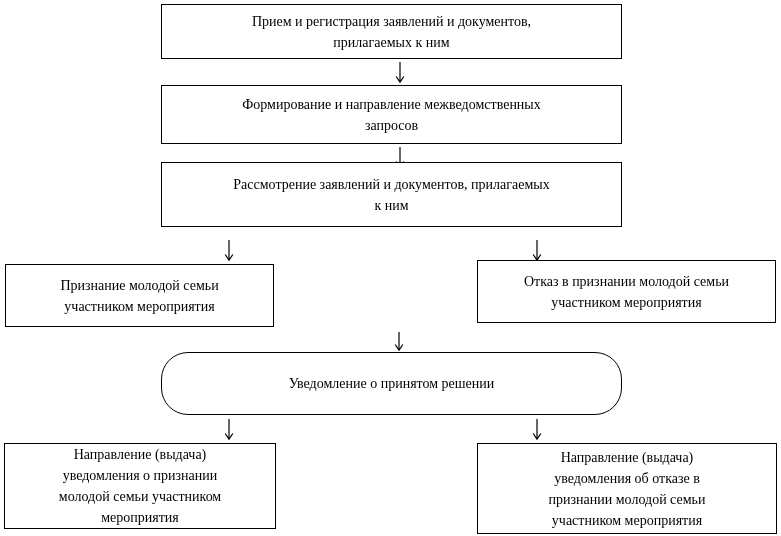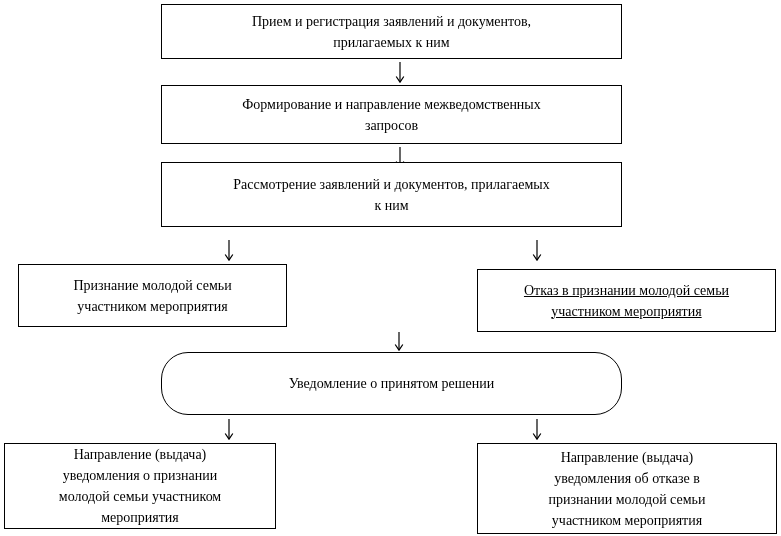--- a/index.html
+++ b/index.html
@@ -70,26 +70,26 @@
   <svg class="arrow" style="left:222px; top:240px;" width="14" height="21" viewBox="0 0 14 21">
     <line x1="7" y1="0" x2="7" y2="19.2" stroke="#000000" stroke-width="1.2"></line>
     <polyline points="3.2,14.5 7,20.2 10.8,14.5" fill="none" stroke="#000000" stroke-width="1.2"></polyline>
   </svg>
 
   <svg class="arrow" style="left:530px; top:240px;" width="14" height="21" viewBox="0 0 14 21">
     <line x1="7" y1="0" x2="7" y2="19.2" stroke="#000000" stroke-width="1.2"></line>
     <polyline points="3.2,14.5 7,20.2 10.8,14.5" fill="none" stroke="#000000" stroke-width="1.2"></polyline>
   </svg>
 
-  <div class="node" style="left:5px; top:264px; width:269px; height:63px;margin-left:13px;">
+  <div class="node" style="left:5px; top:264px; width:269px; height:63px;">
     <span class="node-label">Признание молодой семьи
 участником мероприятия</span>
   </div>
 
-  <div class="node" style="left:477px; top:269px; width:299px; height:63px;text-decoration:underline;">
+  <div class="node" style="left:477px; top:260px; width:299px; height:63px;">
     <span class="node-label">Отказ в признании молодой семьи
 участником мероприятия</span>
   </div>
 
   <svg class="arrow" style="left:392px; top:332px;" width="14" height="19" viewBox="0 0 14 19">
     <line x1="7" y1="0" x2="7" y2="17.2" stroke="#000000" stroke-width="1.2"></line>
     <polyline points="3.2,12.5 7,18.2 10.8,12.5" fill="none" stroke="#000000" stroke-width="1.2"></polyline>
   </svg>
 
   <div class="node" style="left:161px; top:352px; width:461px; height:63px;border-radius:27px;">

